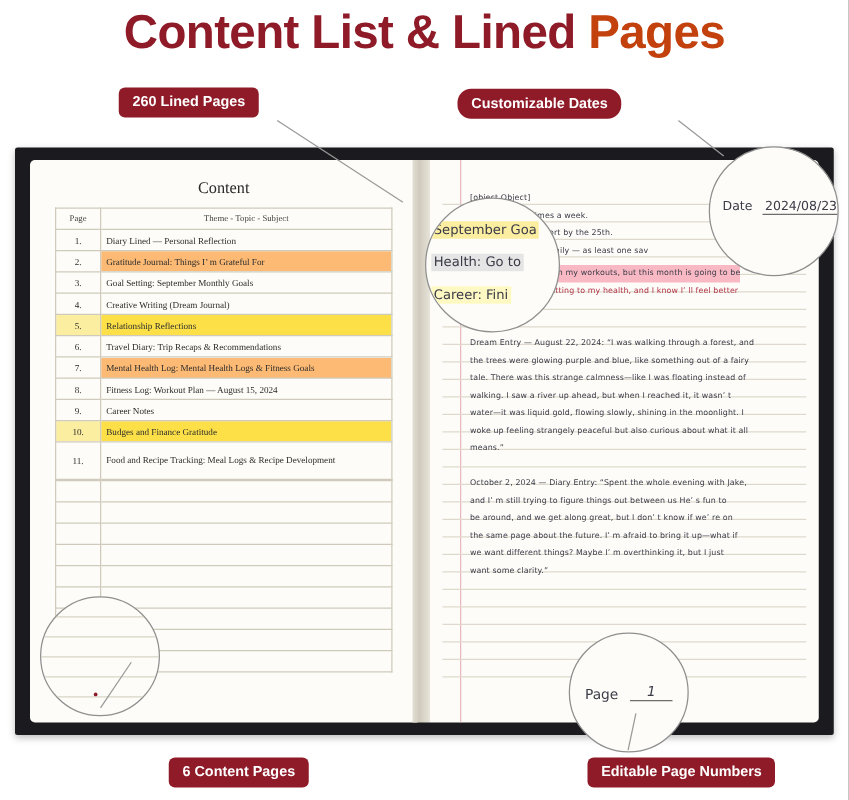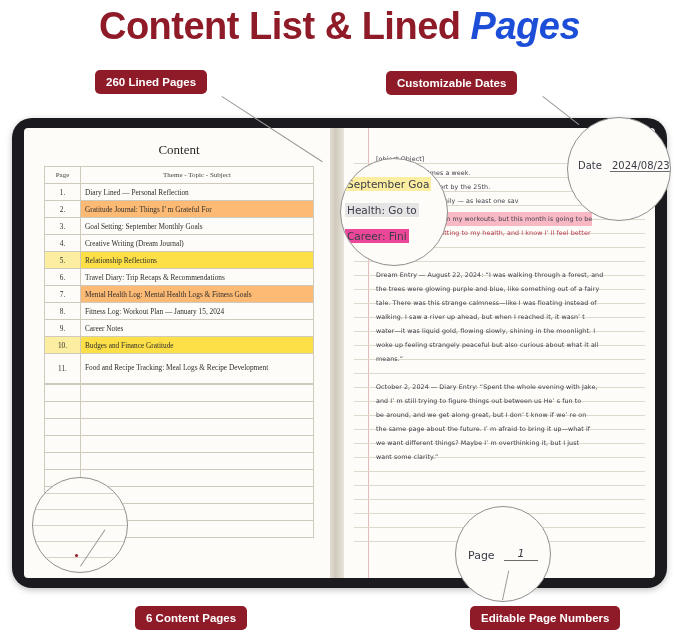--- a/index.html
+++ b/index.html
@@ -15,29 +15,29 @@
   
   .title {
     position:absolute; top:0px; left:0; width:100%;
     text-align:center;
     font-size:38px; font-weight:bold;
     letter-spacing:-0.5px;
     color:#8f1b28;
     line-height:52px;
     white-space:nowrap;
   }
-  .title .black { color:#1d4ed8;font-style:italic; }
+  .title .black { color:#c2410c; }
 
   
   .notebook {
     position:absolute;
     left:12px; top:118px;
     width:655px; height:470px;
     background:#1b1b1f;
-    border-radius:20px;
+    border-radius:2px;
     box-shadow:0 2px 6px rgba(0,0,0,0.25);
   }
   .page {
     position:absolute;
     top:10px; height:450px;
     background:#fdfcf8;
     overflow:hidden;
   }
   .page.left  { left:12px;  width:310px; border-radius:4px 0 0 4px; }
   .page.right { left:332px; width:311px; border-radius:0 4px 4px 0; }
@@ -219,21 +219,21 @@
       <tr>
         <td class="col-page">6.</td>
         <td class="hl-none">Travel Diary: Trip Recaps &amp; Recommendations</td>
       </tr>
       <tr>
         <td class="col-page">7.</td>
         <td class="hl-pink">Mental Health Log: Mental Health Logs &amp; Fitness Goals</td>
       </tr>
       <tr>
         <td class="col-page">8.</td>
-        <td class="hl-none">Fitness Log: Workout Plan — January 15, 2024</td>
+        <td class="hl-none">Fitness Log: Workout Plan — August 15, 2024</td>
       </tr>
       <tr>
         <td class="col-page">9.</td>
         <td class="hl-none">Career Notes</td>
       </tr>
       <tr>
         <td class="col-page num-yellow">10.</td>
         <td class="hl-yellow">Budges and Finance Gratitude</td>
       </tr>
       <tr>
@@ -354,21 +354,21 @@
         <span>Page</span>
         <span class="pval">1</span>
       </div>
     </div>
   </div>
 </div>
 
 <div class="circle" style="left:340px; top:158px; width:108px; height:108px;">
   <div class="zoom-text" style="left:4px; top:18px; font-size:10.5px; background:#fbeea0; padding:1px 2px;">September Goa</div>
   <div class="zoom-text" style="left:4px; top:44px; font-size:10.5px; background:#e5e5e5; padding:1px 2px;">Health: Go to</div>
-  <div class="zoom-text" style="left:4px; top:70px; font-size:10.5px; background:#ec4899; padding:1px 2px;">Career: Fini</div>
+  <div class="zoom-text" style="left:4px; top:70px; font-size:10.5px; background:#fef9c3; padding:1px 2px;">Career: Fini</div>
 </div>
 
 <div class="circle" style="left:567px; top:117px; width:104px; height:104px;">
   <div class="zoom-text" style="left:10px; top:42px; font-size:10px;">Date</div>
   <div class="zoom-text" style="left:42px; top:42px; font-size:10px; border-bottom:1px solid #6d6d6d; padding:0 2px;">2024/08/23</div>
 </div>
 
 <div class="circle" style="left:32px; top:477px; width:96px; height:96px;">
   <div class="mlines">
     <div></div>
@@ -385,15 +385,15 @@
   <div class="zoom-text" style="left:12px; top:42px; font-size:11px;">Page</div>
   <div class="zoom-text" style="left:48px; top:40px; font-size:11px; font-style:italic; width:34px; text-align:center; border-bottom:1px solid #6d6d6d;">1</div>
 </div>
 
 <div class="leader" style="left:222px; top:96px; width:120px; transform:rotate(33deg);"></div>
 <div class="leader" style="left:543px; top:96px; width:46px; transform:rotate(38deg);"></div>
 <div class="leader" style="left:80px; top:566px; width:44px; transform:rotate(-56deg);"></div>
 <div class="leader" style="left:502px; top:600px; width:30px; transform:rotate(-78deg);"></div>
 
 <div class="label" style="left:95px; top:70px;">260 Lined Pages</div>
-<div class="label" style="left:386px; top:71px;">Customizable Dates</div>
+<div class="label" style="left:366px; top:71px;border-radius:11px;">Customizable Dates</div>
 <div class="label" style="left:135px; top:606px;">6 Content Pages</div>
 <div class="label" style="left:470px; top:606px;">Editable Page Numbers</div>
 
 </body></html>

